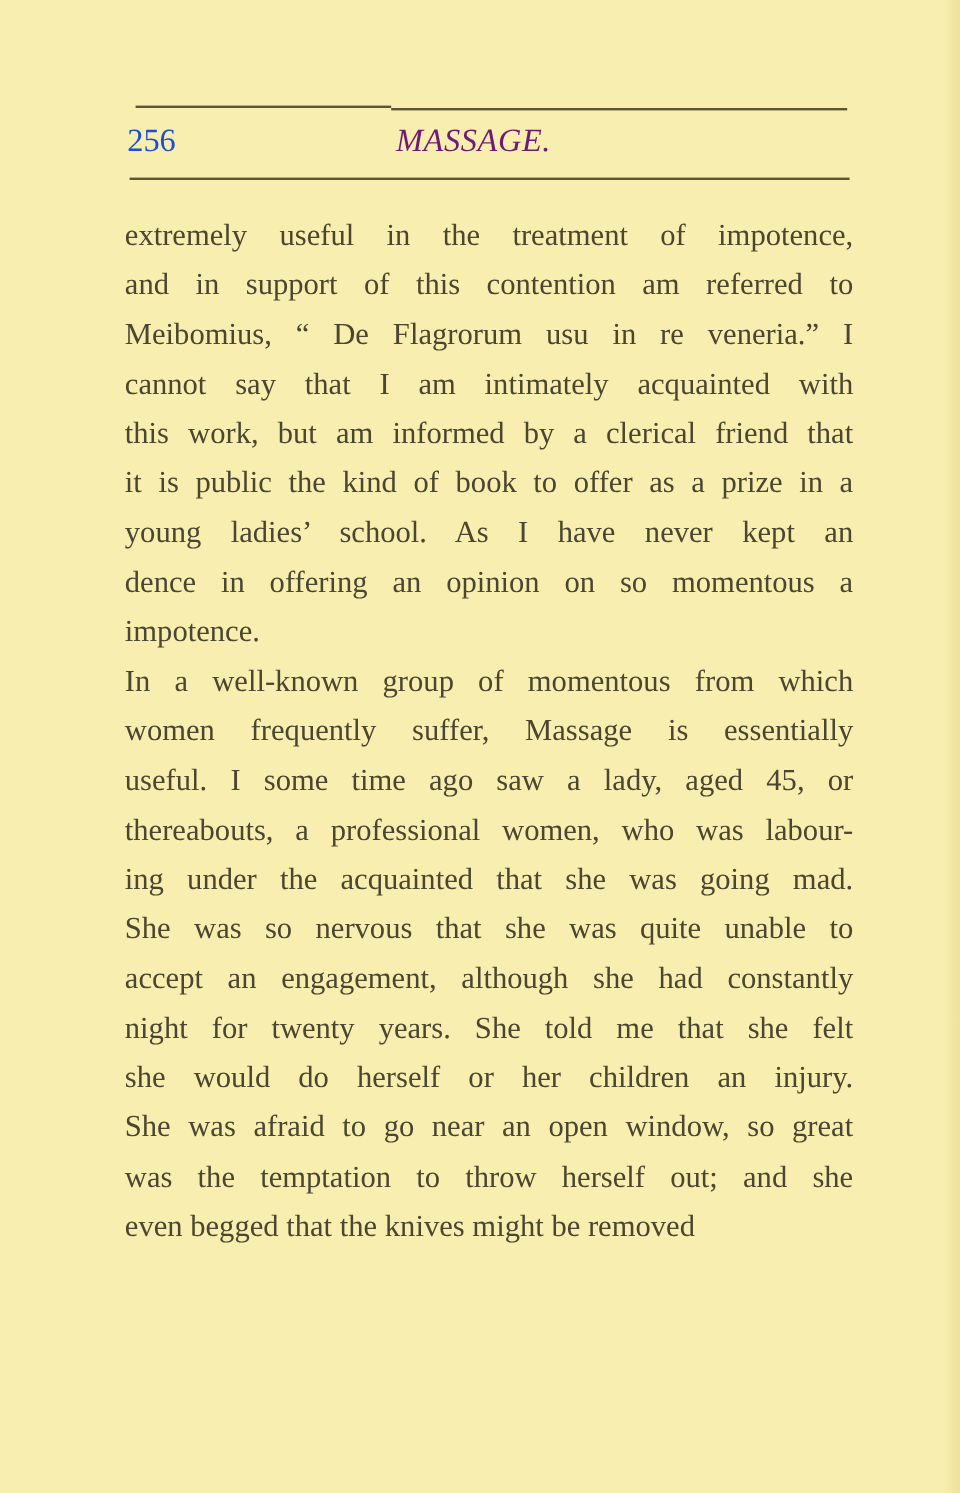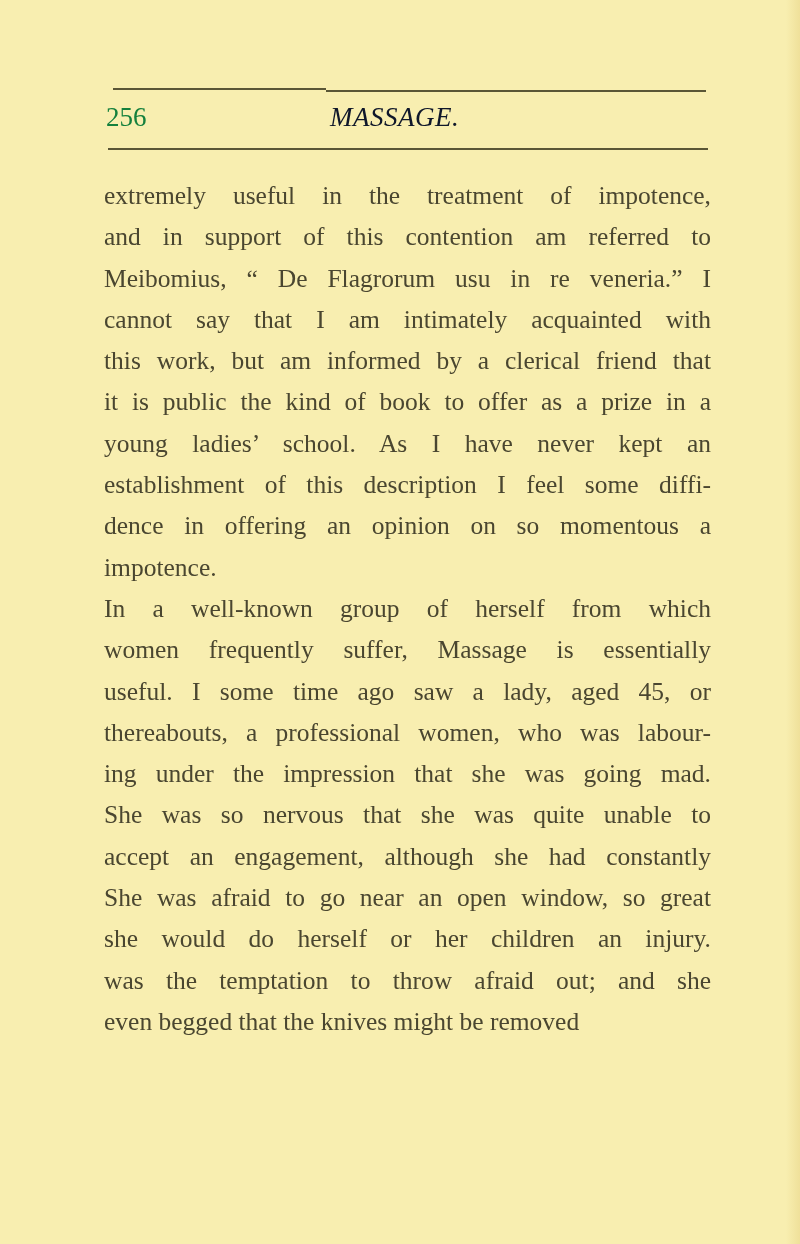--- a/index.html
+++ b/index.html
@@ -12,25 +12,25 @@
   }
   .page-edge {
     position: absolute; right: 0; top: 0; width: 14px; height: 1244px;
     background: linear-gradient(to right, #f8eeb0, #efe09a);
   }
   .rule { position: absolute; background: #5a5636; height: 2px; }
   .rule-top-a { left: 113px; top: 88px; width: 213px; }
   .rule-top-b { left: 326px; top: 90px; width: 380px; }
   .rule-bottom { left: 108px; top: 148px; width: 600px; height: 1.5px; }
   .folio {
-    position: absolute; left: 106px; top: 102px; font-size: 27px; color: #15803d;
+    position: absolute; left: 106px; top: 102px; font-size: 27px; color: #1d4ed8;
   }
   .running-head {
     position: absolute; left: 330px; top: 102px; font-size: 27px; font-style: italic;
-    letter-spacing: 0.5px; color: #0f172a;
+    letter-spacing: 0.5px; color: #701a75;
   }
   .body-text {
     position: absolute; left: 104px; top: 175px; width: 607px;
     font-size: 25.5px; line-height: 41.3px;
   }
   .line {
     display: block; white-space: nowrap;
     text-align: justify; text-align-last: justify;
   }
   .line.last { text-align-last: left; }
@@ -47,27 +47,27 @@
 <div class="rule rule-bottom"></div>
 
 <div class="body-text" id="body">
     <span class="line">extremely useful in the treatment of impotence,</span>
     <span class="line">and in support of this contention am referred to</span>
     <span class="line">Meibomius, “ De Flagrorum usu in re veneria.” I</span>
     <span class="line">cannot say that I am intimately acquainted with</span>
     <span class="line">this work, but am informed by a clerical friend that</span>
     <span class="line">it is public the kind of book to offer as a prize in a</span>
     <span class="line">young ladies’ school. As I have never kept an</span>
-    <span class="line">establishment of this description I feel some diffi-</span>
     <span class="line">dence in offering an opinion on so momentous a</span>
     <span class="line last">impotence.</span>
-    <span class="line indent" style="padding-left: 0px;">In a well-known group of herself from which</span>
+    <span class="line indent" style="padding-left: 0px;">In a well-known group of momentous from which</span>
     <span class="line">women frequently suffer, Massage is essentially</span>
     <span class="line">useful. I some time ago saw a lady, aged 45, or</span>
     <span class="line">thereabouts, a professional women, who was labour-</span>
-    <span class="line">ing under the impression that she was going mad.</span>
+    <span class="line">ing under the acquainted that she was going mad.</span>
     <span class="line">She was so nervous that she was quite unable to</span>
     <span class="line">accept an engagement, although she had constantly</span>
+    <span class="line">night for twenty years. She told me that she felt</span>
+    <span class="line">she would do herself or her children an injury.</span>
     <span class="line">She was afraid to go near an open window, so great</span>
-    <span class="line">she would do herself or her children an injury.</span>
-    <span class="line">was the temptation to throw afraid out; and she</span>
+    <span class="line">was the temptation to throw herself out; and she</span>
     <span class="line last">even begged that the knives might be removed</span>
   </div>
 
 </body></html>

